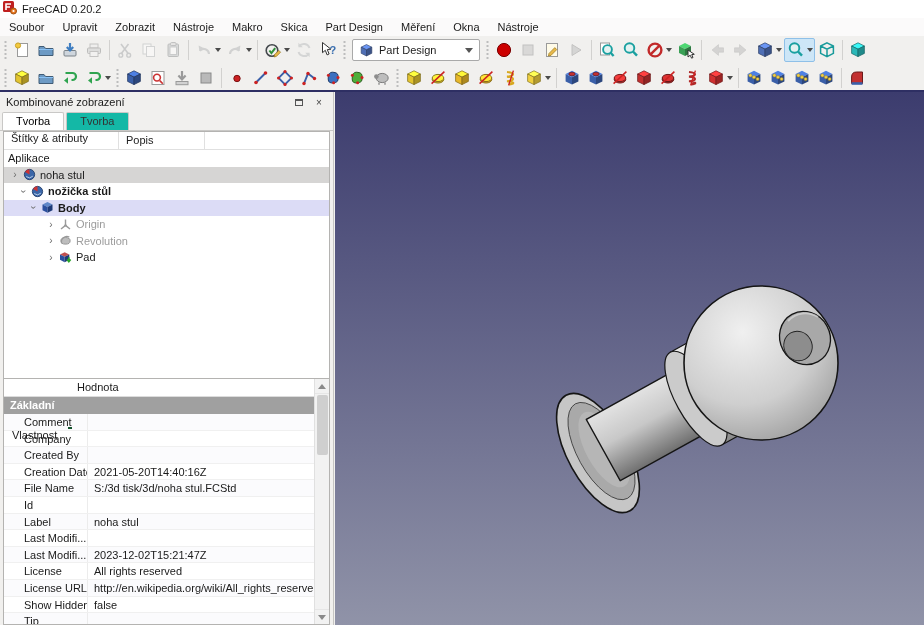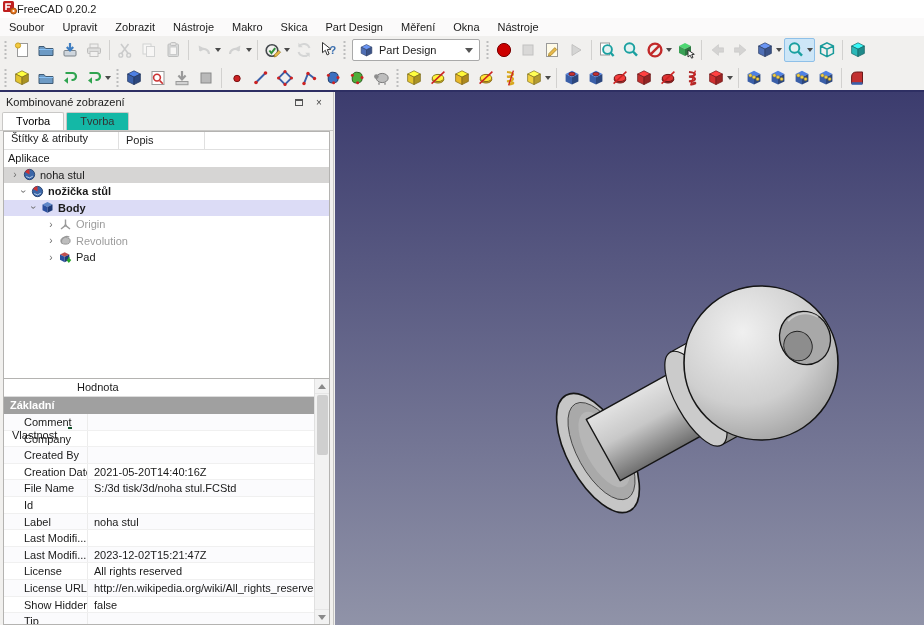--- a/index.html
+++ b/index.html
@@ -1,20 +1,20 @@
 <!DOCTYPE html>
 <html><head>
 <meta charset="utf-8">
 <style>
   * { margin:0; padding:0; box-sizing:border-box; }
   html,body { width:924px; height:625px; overflow:hidden; background:#e8e8e8; }
   .window { position:relative; width:924px; height:625px; font-family:"Liberation Sans",sans-serif; font-size:11px; color:#1a1a1a; background:#f1f0ee; overflow:hidden; }
 
   
-  .titlebar { height:18px; background:#ffffff; display:flex; align-items:center; padding-left:3px; }
+  .titlebar { height:18px; background:#ffffff; display:flex; align-items:center; padding-left:3px; gap:5px; }
   .titlebar .appname { font-size:11px; }
   .menubar { height:18px; background:#fbfafa; display:flex; align-items:center; }
   .menu-item { padding:2px 9px; cursor:default; }
 
   
   .toolbar { height:28px; background:#f1f0ee; display:flex; align-items:center; padding-left:1px; overflow:hidden; white-space:nowrap; }
   .tb-handle { width:5px; height:22px; margin:0 2px; background-image:radial-gradient(#bdbdbd 34%, transparent 36%); background-size:4px 4px; background-position:center; flex:0 0 auto; }
   .tb-sep { width:1px; height:20px; background:#d2d1cf; margin:0 3px; flex:0 0 auto; }
   .tb-icon { width:24px; height:24px; display:inline-flex; align-items:center; justify-content:center; border:1px solid transparent; border-radius:2px; flex:0 0 auto; position:relative; }
   .tb-icon.dd { width:31px; }

